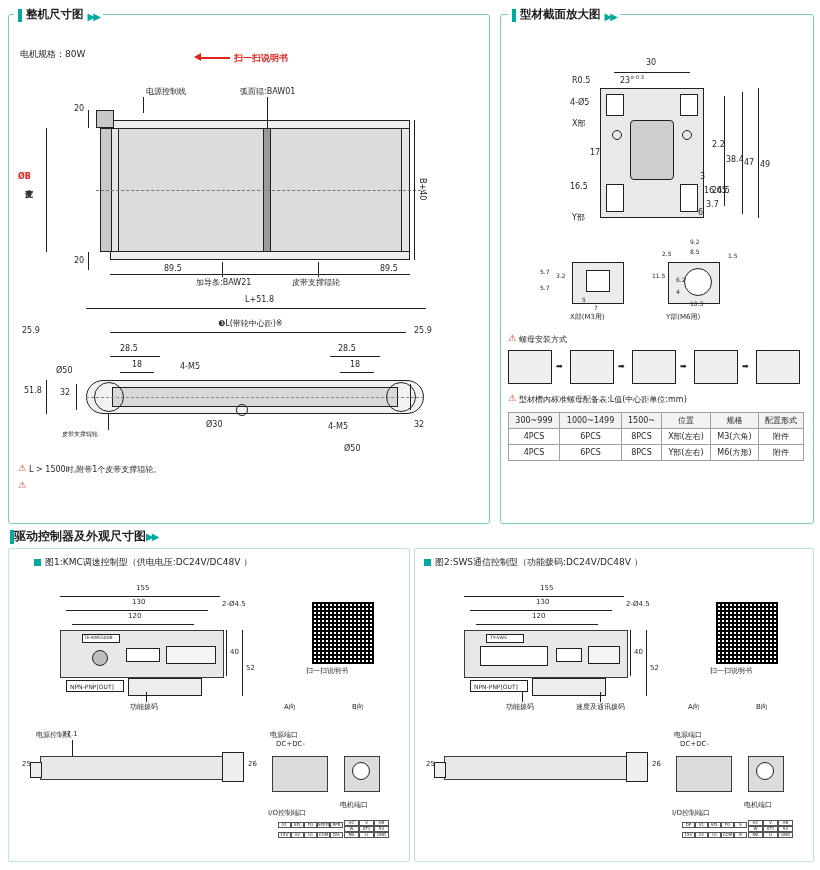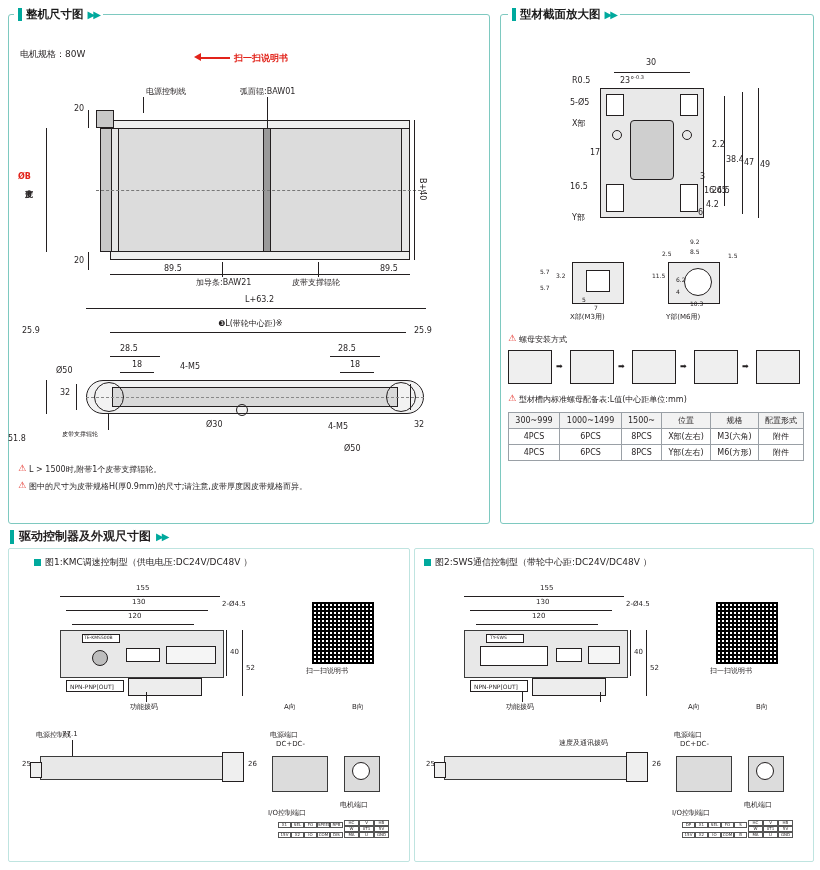--- a/index.html
+++ b/index.html
@@ -1,25 +1,25 @@
 <!DOCTYPE html>
 <html><head>
 <meta charset="utf-8">
 <style>
   html,body{margin:0;padding:0;background:#fff;}
   body{width:820px;height:870px;font-family:"DejaVu Sans","Liberation Sans",sans-serif;color:#231f20;}
   .page{position:relative;width:820px;height:870px;}
 
   
   .panel{position:absolute;border:1px solid #7ec9c0;border-radius:3px;background:#fff;}
-  .panel-title{position:absolute;display:flex;align-items:center;gap:4px;background:#fff;padding:0 4px;font-size:11.5px;font-weight:bold;color:#1b1b1b;}
+  .panel-title{position:absolute;display:flex;align-items:flex-end;gap:4px;background:#fff;padding:0 4px;font-size:11.5px;font-weight:bold;color:#1b1b1b;}
   .tbar{width:4px;height:13px;background:#00a99d;display:inline-block;}
   .tarrow{color:#00a99d;font-size:10px;letter-spacing:-2px;}
 
-  .sec-title{position:absolute;display:flex;align-items:center;gap:5px;font-size:12px;font-weight:bold;}
+  .sec-title{position:absolute;display:flex;align-items:center;font-size:12px;font-weight:bold;}
   .sec-title .bar{width:4px;height:14px;background:#00a99d;}
 
   
   .t{position:absolute;font-size:8px;color:#231f20;white-space:nowrap;}
   .t9{font-size:9px;}
   .t7{font-size:7px;}
   .t6{font-size:6px;}
   .red{color:#e2231a;}
   .bold{font-weight:bold;}
 
@@ -110,21 +110,21 @@
   <div class="t" style="left:164px;top:264px;">89.5</div>
   <div class="dim" style="left:110px;top:274px;width:157px;"></div>
   <div class="t" style="left:380px;top:264px;">89.5</div>
   <div class="dim" style="left:267px;top:274px;width:143px;"></div>
 
   <div class="t" style="left:196px;top:277px;">加导条:BAW21</div>
   <div class="t" style="left:292px;top:277px;">皮带支撑辊轮</div>
   <div class="ln" style="left:222px;top:262px;width:1px;height:15px;"></div>
   <div class="ln" style="left:318px;top:262px;width:1px;height:15px;"></div>
 
-  <div class="t" style="left:245px;top:295px;">L+63.2</div>
+  <div class="t" style="left:245px;top:295px;">L+51.8</div>
   <div class="dim" style="left:86px;top:308px;width:340px;"></div>
   <div class="t" style="left:218px;top:318px;">❸L(带轮中心距)※</div>
   <div class="dim" style="left:110px;top:332px;width:296px;"></div>
 
   <div class="t" style="left:22px;top:326px;">25.9</div>
   <div class="t" style="left:414px;top:326px;">25.9</div>
   <div class="t" style="left:120px;top:344px;">28.5</div>
   <div class="t" style="left:338px;top:344px;">28.5</div>
   <div class="t" style="left:132px;top:360px;">18</div>
   <div class="t" style="left:350px;top:360px;">18</div>
@@ -132,21 +132,21 @@
   <div class="dim" style="left:110px;top:356px;width:50px;"></div>
   <div class="dim" style="left:330px;top:356px;width:50px;"></div>
   <div class="dim" style="left:120px;top:372px;width:34px;"></div>
   <div class="dim" style="left:340px;top:372px;width:34px;"></div>
 
   <div class="t" style="left:180px;top:362px;">4-M5</div>
   <div class="t" style="left:328px;top:422px;">4-M5</div>
   <div class="t" style="left:56px;top:366px;">Ø50</div>
   <div class="t" style="left:344px;top:444px;">Ø50</div>
   <div class="t" style="left:206px;top:420px;">Ø30</div>
-  <div class="t" style="left:8px;top:386px;margin-top:48px;">51.8</div>
+  <div class="t" style="left:24px;top:386px;">51.8</div>
   <div class="t" style="left:60px;top:388px;">32</div>
   <div class="t" style="left:414px;top:420px;">32</div>
 
   <div class="box" style="left:86px;top:380px;width:338px;height:34px;border-radius:17px;background:#f2f2f2;"></div>
   <div class="box" style="left:112px;top:387px;width:286px;height:20px;background:#d9d9d9;"></div>
   <div class="ln lnh" style="left:86px;top:397px;width:338px;border-top:1px dashed #888;background:none;height:0;"></div>
   <div class="box" style="left:94px;top:382px;width:30px;height:30px;border-radius:50%;"></div>
   <div class="box" style="left:386px;top:382px;width:30px;height:30px;border-radius:50%;"></div>
   <div class="box" style="left:236px;top:404px;width:12px;height:12px;border-radius:50%;"></div>
   <div class="t t6" style="left:62px;top:430px;">皮带支撑辊轮</div>
@@ -155,21 +155,20 @@
   <div class="dimv" style="left:46px;top:380px;height:34px;"></div>
   <div class="dimv" style="left:76px;top:384px;height:26px;"></div>
   <div class="dimv" style="left:410px;top:384px;height:26px;"></div>
 
   <div class="warn" style="left:18px;top:464px;width:440px;">
     <span class="wicon">⚠</span>
     <span>L &gt; 1500时,附带1个皮带支撑辊轮。</span>
   </div>
   <div class="warn" style="left:18px;top:481px;width:450px;">
     <span class="wicon">⚠</span>
-    <span>图中的尺寸为皮带规格H(厚0.9mm)的尺寸;请注意,皮带厚度因皮带规格而异。</span>
   </div>
 
   <div class="panel" style="left:500px;top:14px;width:312px;height:508px;"></div>
   <div class="panel-title" style="left:508px;top:7px;">
     <span class="tbar"></span>
     <span>型材截面放大图</span>
     <span class="tarrow">▶▶</span>
   </div>
 
   <div class="box" style="left:600px;top:88px;width:104px;height:130px;background:#e9e9e9;"></div>
@@ -178,33 +177,33 @@
   <div class="box" style="left:680px;top:94px;width:18px;height:22px;background:#fff;"></div>
   <div class="box" style="left:606px;top:184px;width:18px;height:28px;background:#fff;"></div>
   <div class="box" style="left:680px;top:184px;width:18px;height:28px;background:#fff;"></div>
   <div class="box" style="left:612px;top:130px;width:10px;height:10px;border-radius:50%;"></div>
   <div class="box" style="left:682px;top:130px;width:10px;height:10px;border-radius:50%;"></div>
 
   <div class="t" style="left:646px;top:58px;">30</div>
   <div class="dim" style="left:614px;top:72px;width:76px;"></div>
   <div class="t" style="left:572px;top:76px;">R0.5</div>
   <div class="t" style="left:620px;top:74px;">23°<sup style="font-size:5px;">-0.3</sup></div>
-  <div class="t" style="left:570px;top:98px;">5-Ø5</div>
+  <div class="t" style="left:570px;top:98px;">4-Ø5</div>
   <div class="t" style="left:572px;top:118px;">X部</div>
   <div class="t" style="left:572px;top:212px;">Y部</div>
   <div class="t" style="left:590px;top:148px;">17</div>
   <div class="t" style="left:570px;top:182px;">16.5</div>
   <div class="t" style="left:712px;top:140px;">2.2</div>
   <div class="t" style="left:726px;top:155px;">38.4</div>
   <div class="t" style="left:744px;top:158px;">47</div>
   <div class="t" style="left:760px;top:160px;">49</div>
   <div class="t" style="left:712px;top:186px;">24.5</div>
   <div class="t" style="left:704px;top:186px;">16.65</div>
   <div class="t" style="left:700px;top:172px;">3</div>
-  <div class="t" style="left:706px;top:200px;">4.2</div>
+  <div class="t" style="left:706px;top:200px;">3.7</div>
   <div class="t" style="left:698px;top:208px;">6</div>
 
   <div class="dimv" style="left:758px;top:88px;height:130px;"></div>
   <div class="dimv" style="left:742px;top:92px;height:122px;"></div>
   <div class="dimv" style="left:724px;top:96px;height:110px;"></div>
 
   <div class="box" style="left:572px;top:262px;width:52px;height:42px;background:#ececec;"></div>
   <div class="box" style="left:586px;top:270px;width:24px;height:22px;background:#fff;"></div>
   <div class="t t7" style="left:570px;top:312px;">X部(M3用)</div>
   <div class="t t6" style="left:540px;top:268px;">5.7</div>
@@ -283,21 +282,21 @@
 
   <div class="sub-panel" style="left:8px;top:548px;width:400px;height:312px;"></div>
   <div class="sub-panel" style="left:414px;top:548px;width:398px;height:312px;"></div>
 
   <div class="sub-head" style="left:18px;top:556px;padding-left:16px;">
     <span class="sq"></span>
     <span>图1:KMC调速控制型（供电电压:DC24V/DC48V ）</span>
   </div>
   <div class="sub-head" style="left:424px;top:556px;">
     <span class="sq"></span>
-    <span>图2:SWS通信控制型（带轮中心距:DC24V/DC48V ）</span>
+    <span>图2:SWS通信控制型（功能拨码:DC24V/DC48V ）</span>
   </div>
 
   <div class="t t7" style="left:136px;top:584px;">155</div>
   <div class="dim" style="left:60px;top:596px;width:160px;"></div>
   <div class="t t7" style="left:132px;top:598px;">130</div>
   <div class="dim" style="left:66px;top:610px;width:142px;"></div>
   <div class="t t7" style="left:128px;top:612px;">120</div>
   <div class="dim" style="left:72px;top:624px;width:122px;"></div>
   <div class="t t7" style="left:222px;top:600px;">2-Ø4.5</div>
 
@@ -390,21 +389,21 @@
   <div class="t t7" style="left:634px;top:648px;">40</div>
   <div class="dimv" style="left:630px;top:630px;height:46px;"></div>
   <div class="t t7" style="left:650px;top:664px;">52</div>
   <div class="dimv" style="left:646px;top:630px;height:66px;"></div>
 
   <div class="qr" style="left:714px;top:600px;width:62px;height:62px;"></div>
   <div class="t t7" style="left:710px;top:666px;">扫一扫说明书</div>
 
   <div class="t t7" style="left:506px;top:702px;">功能拨码</div>
   <div class="ln" style="left:522px;top:692px;width:1px;height:10px;"></div>
-  <div class="t t7" style="left:559px;top:702px;margin-top:36px;">速度及通讯拨码</div>
+  <div class="t t7" style="left:576px;top:702px;">速度及通讯拨码</div>
   <div class="ln" style="left:600px;top:692px;width:1px;height:10px;"></div>
   <div class="t t7" style="left:688px;top:702px;">A向</div>
   <div class="t t7" style="left:756px;top:702px;">B向</div>
 
   <div class="t t7" style="left:674px;top:730px;">电源端口</div>
   <div class="t t7" style="left:680px;top:740px;">DC+DC-</div>
 
   <div class="ctrl-body" style="left:444px;top:756px;width:182px;height:22px;"></div>
   <div class="box lgrey" style="left:434px;top:762px;width:12px;height:16px;"></div>
   <div class="box lgrey" style="left:626px;top:752px;width:22px;height:30px;"></div>

